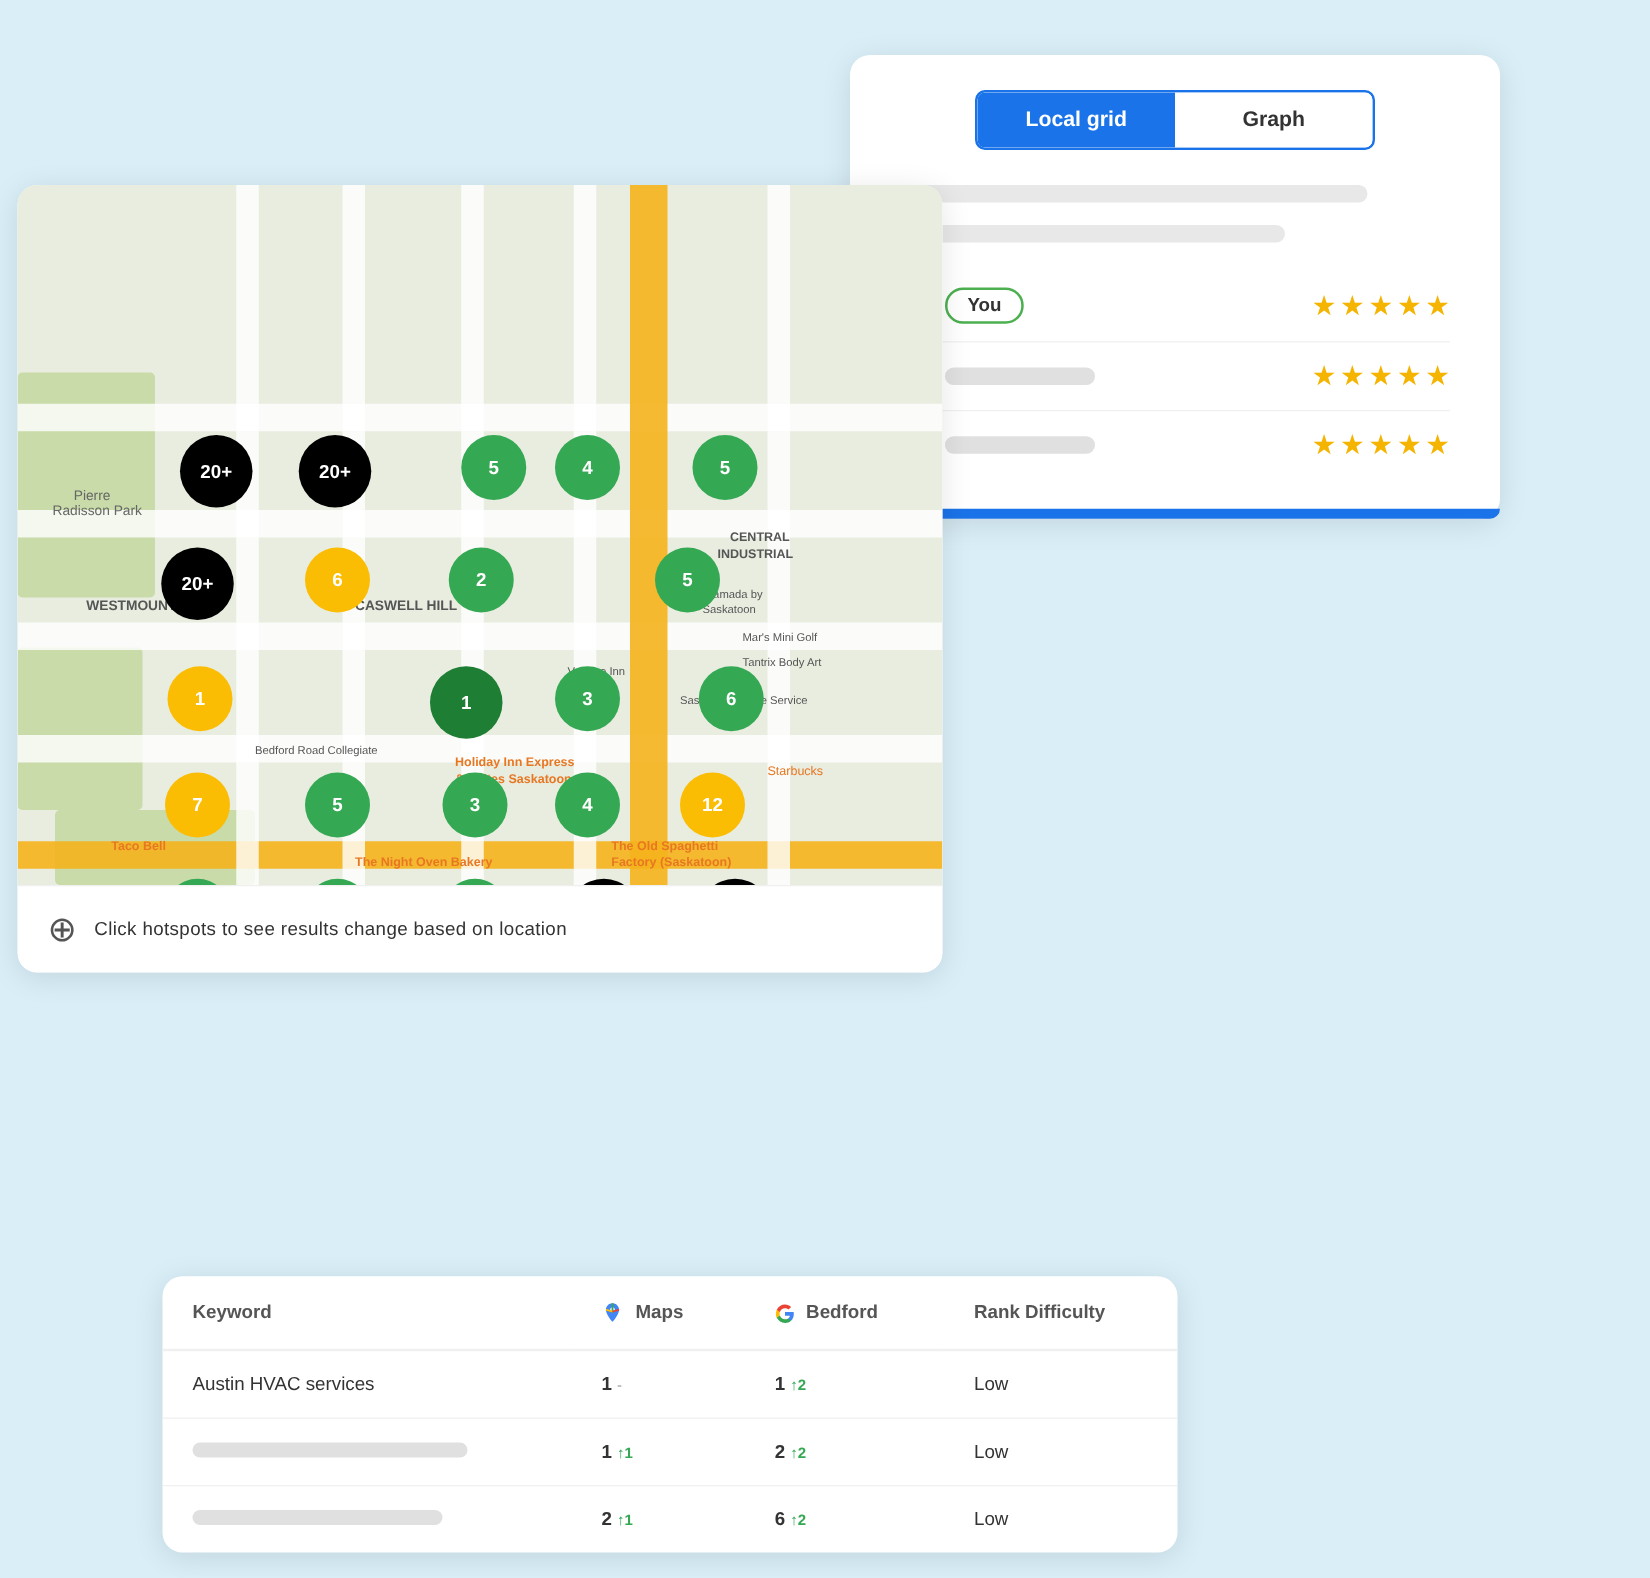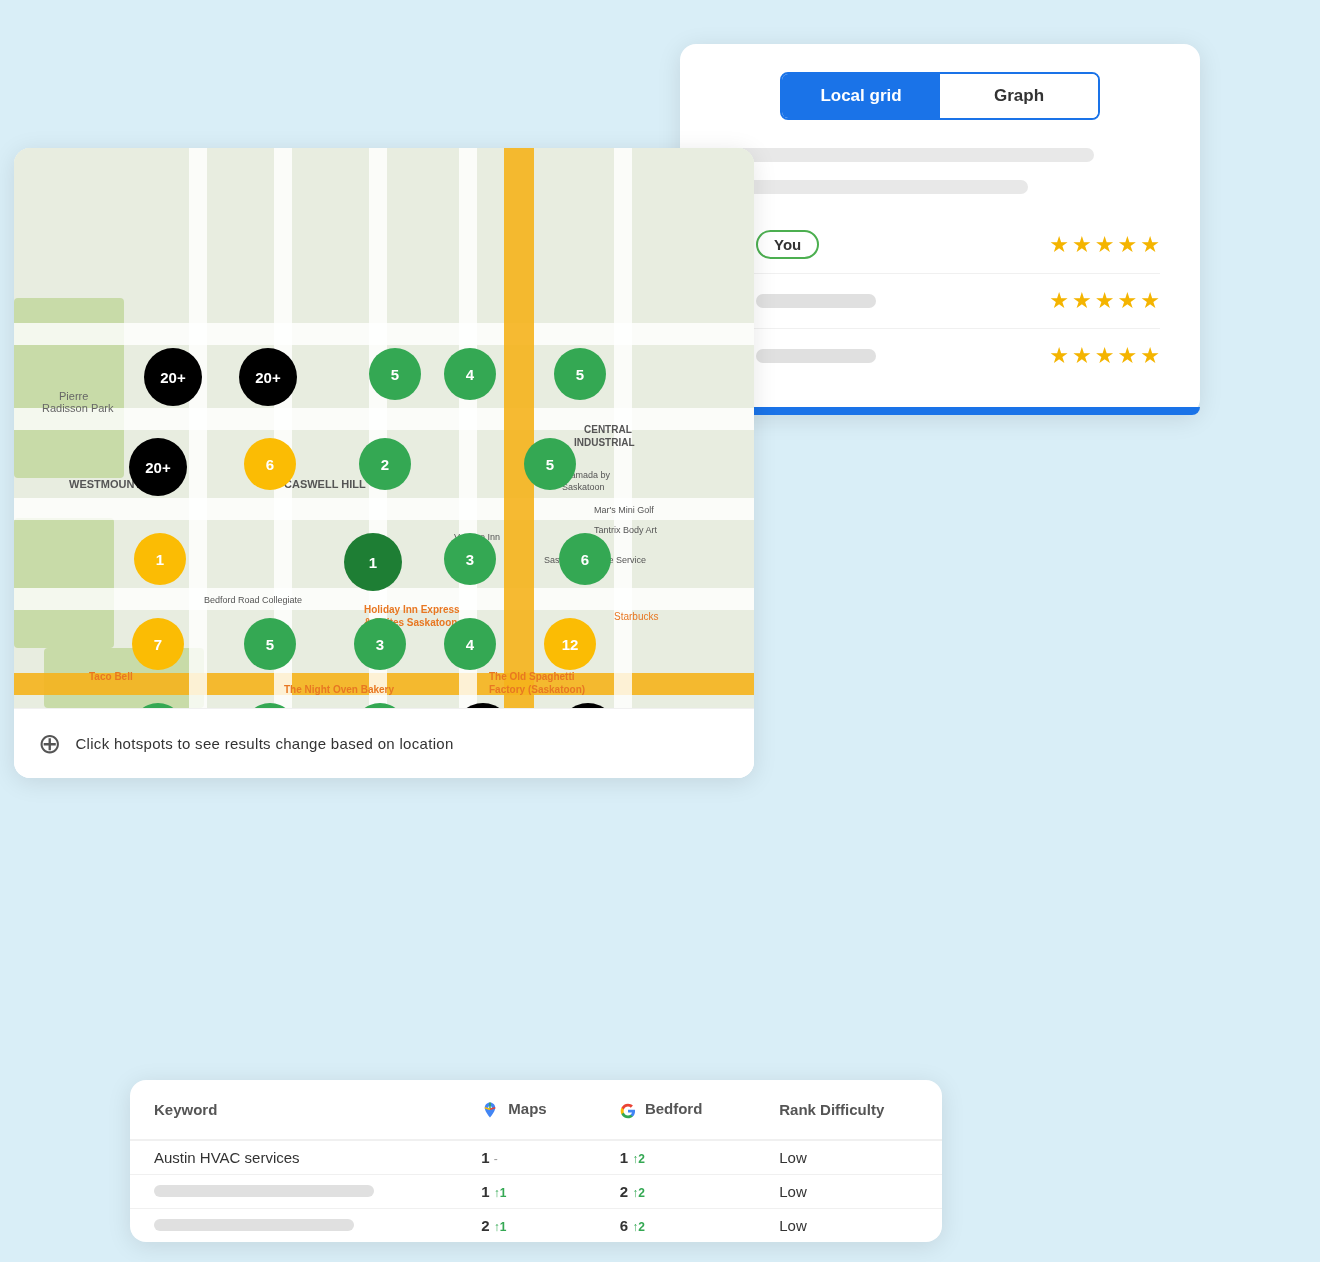--- a/index.html
+++ b/index.html
@@ -186,21 +186,21 @@
       border-bottom: 2px solid #f0f0f0;
     }
     .kw-table th {
       padding: 20px 24px;
       font-size: 15px;
       color: #555;
       font-weight: 600;
       text-align: left;
     }
     .kw-table td {
-      padding: 8px 24px;
+      padding: 18px 24px;
       font-size: 15px;
       color: #333;
       border-bottom: 1px solid #f0f0f0;
       margin-top: 21px;
     }
     .kw-table tr:last-child td { border-bottom: none; }
 
     .rank-val { font-weight: 600; color: #333; }
     .rank-up { color: #34a853; font-size: 12px; font-weight: 700; }
     .rank-neu { color: #999; font-size: 12px; }

